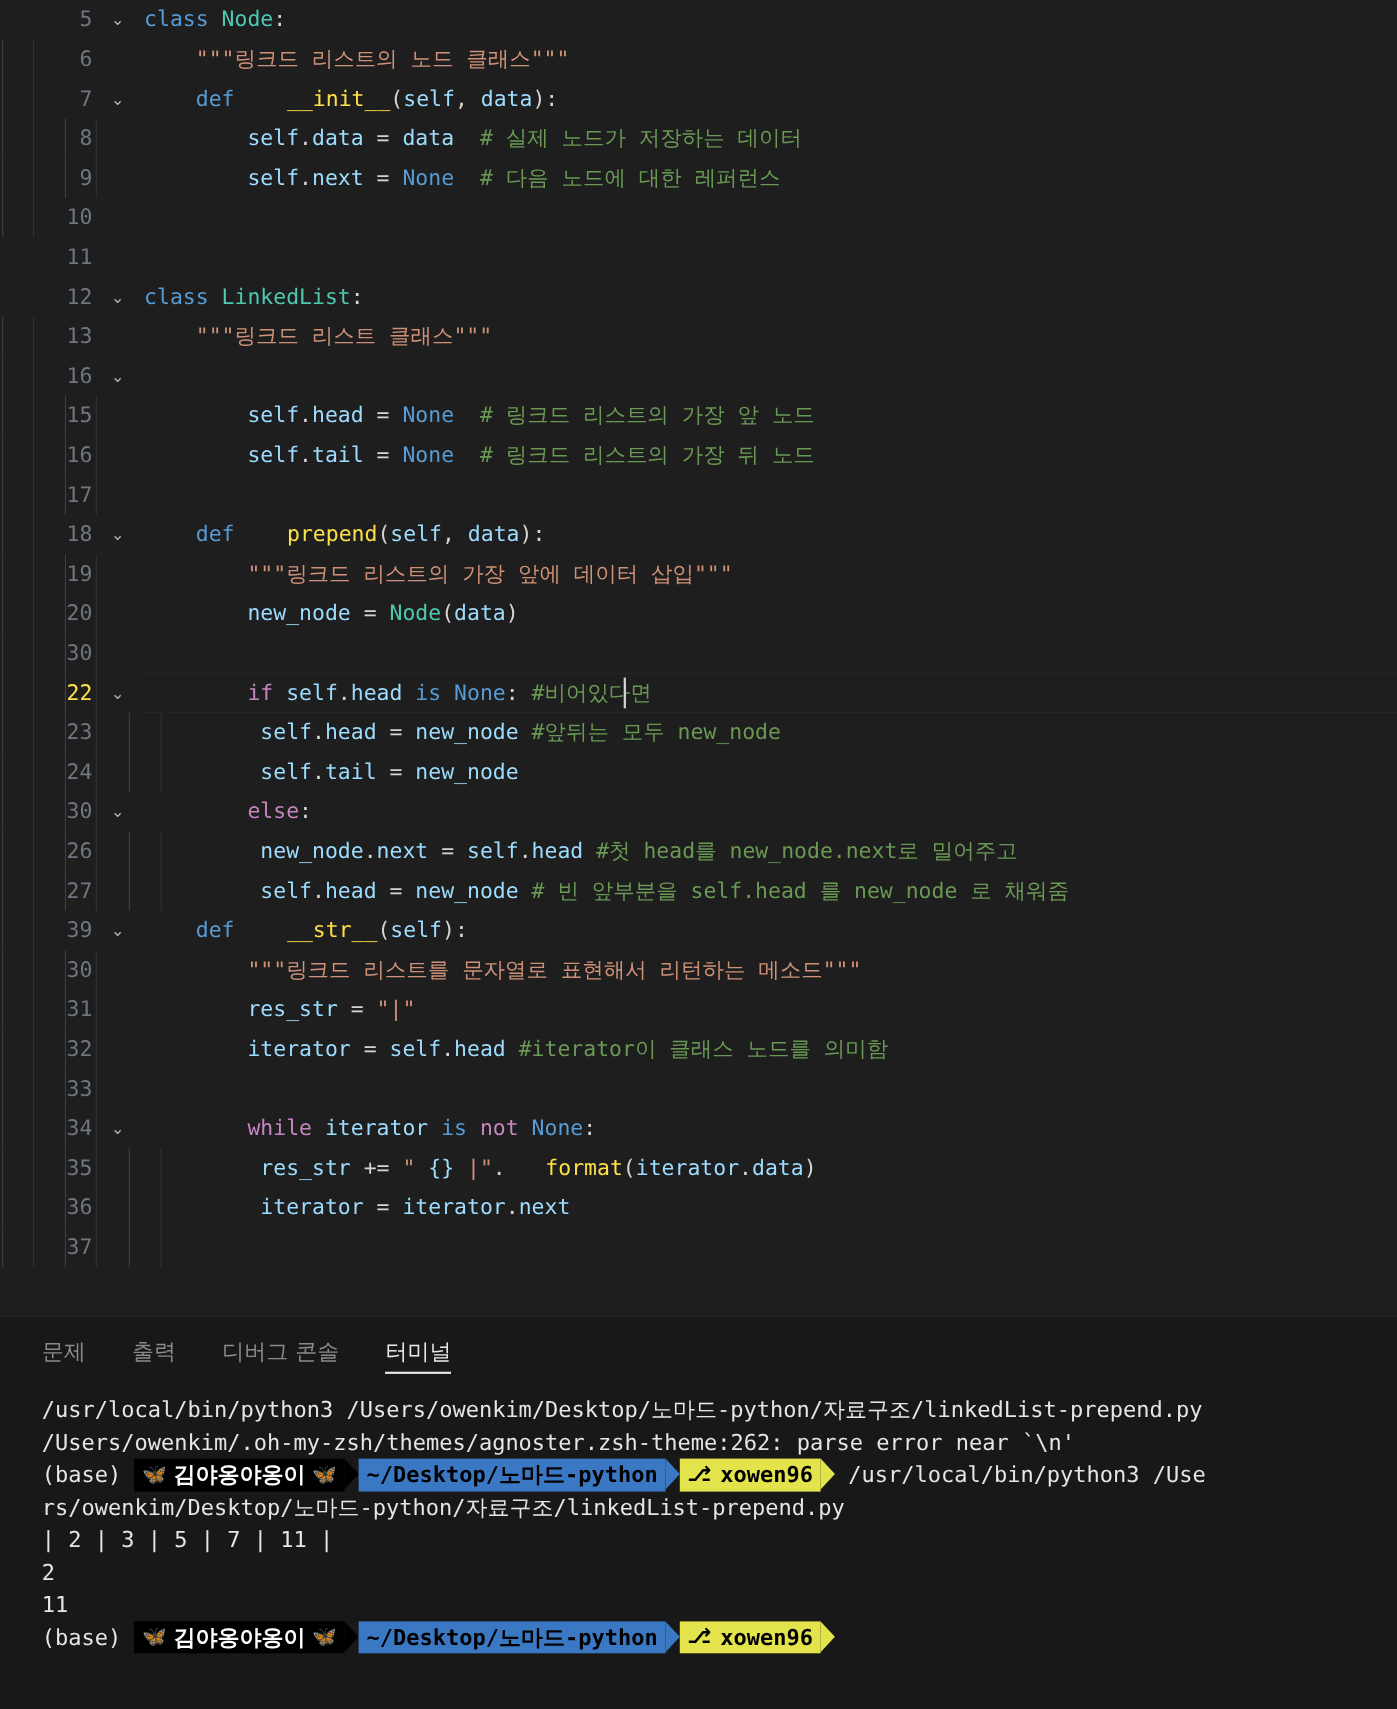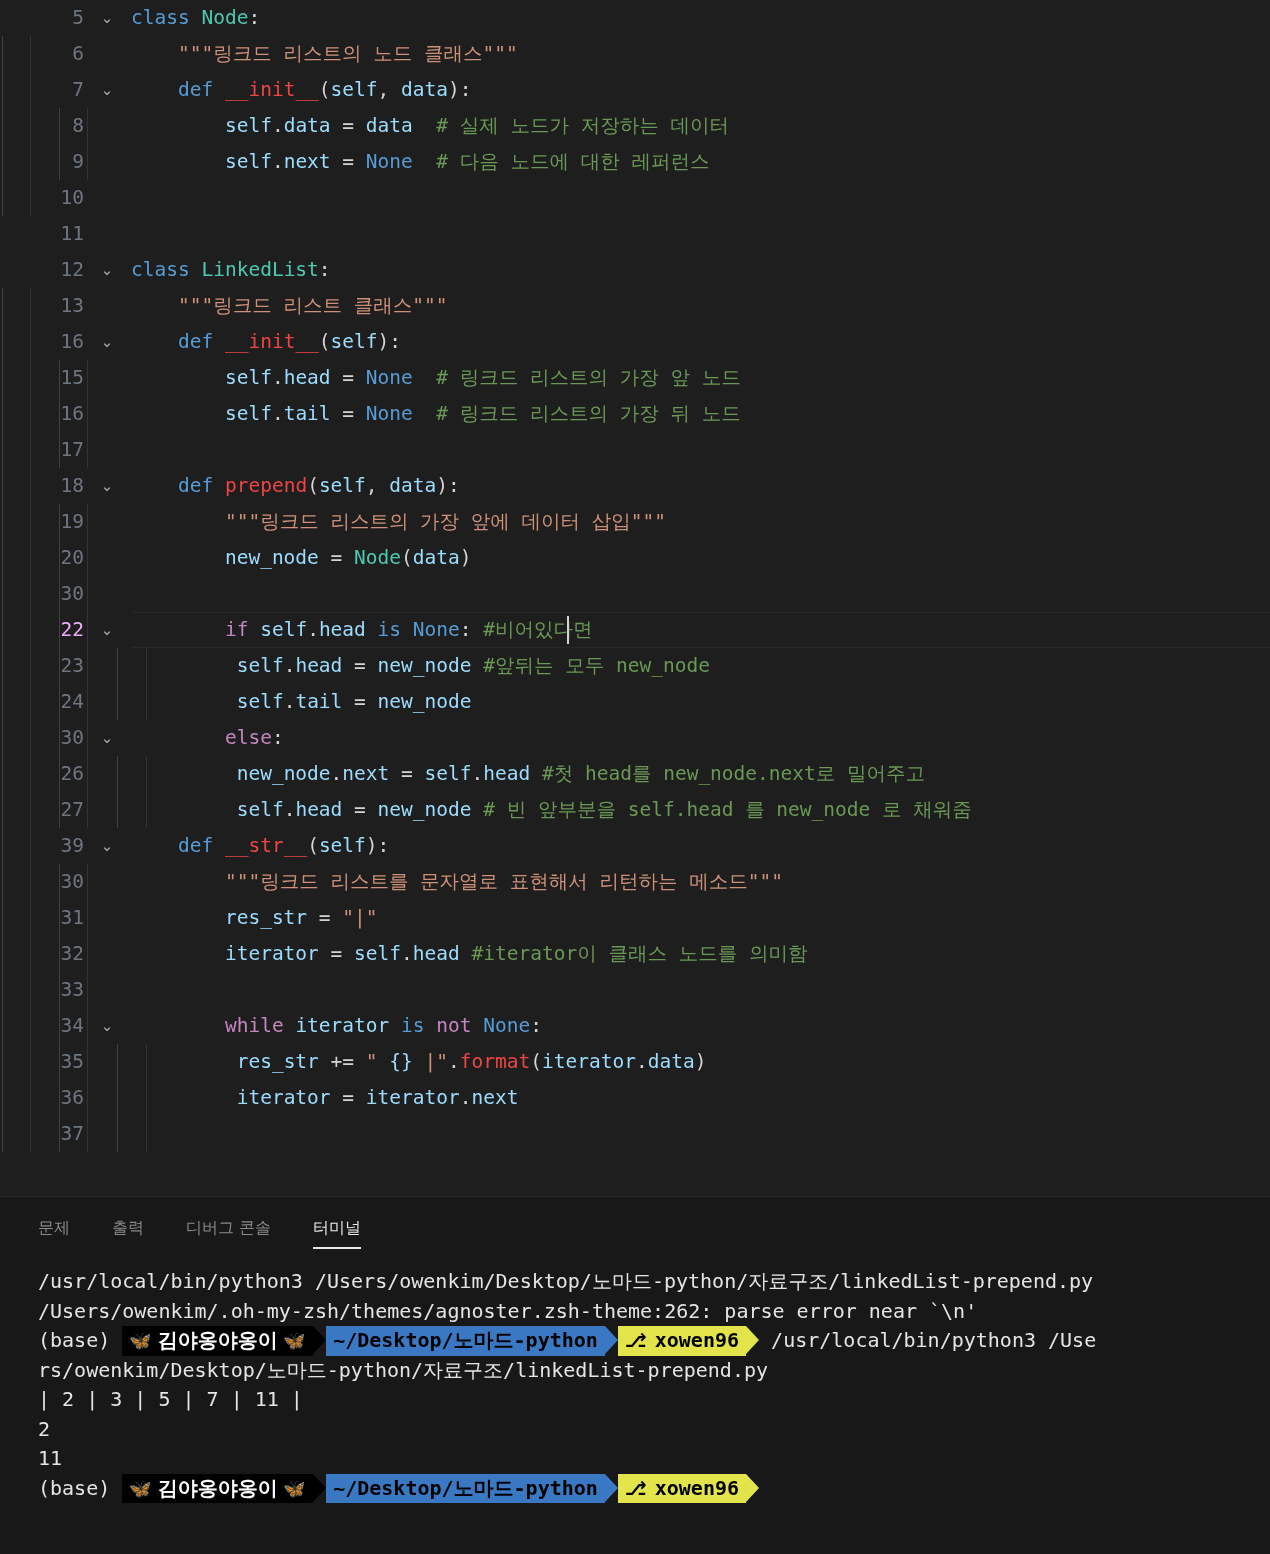--- a/index.html
+++ b/index.html
@@ -12,21 +12,21 @@
 
   
   .editor{
     position:relative;height:1196px;overflow:hidden;background:#1e1e1e;
   }
   .code-rows{position:relative;}
   .row{
     position:relative;height:36px;line-height:36px;
     white-space:pre;font-size:19.5px;letter-spacing:0px;
   }
-  .row.active .lnum{color:#f0abfc;}
+  .row.active .lnum{color:#fde047;}
   .row.active .rowbg{
     position:absolute;left:131px;right:0;top:0;height:36px;
     border-top:1px solid #282828;border-bottom:1px solid #282828;
     box-sizing:border-box;background:#1e1e1e;
   }
   .lnum{
     position:absolute;left:0;width:84px;text-align:right;
     color:#6e7681;font-size:19.5px;font-family:"DejaVu Sans Mono","Liberation Mono",monospace;
   }
   .fold{
@@ -43,36 +43,36 @@
   .guide.dim{background:#333333;}
 
   .cursor{
     position:absolute;width:2px;height:28px;top:4px;background:#d4d4d4;
   }
 
   
   .kw{color:#c586c0;}      
   .kw2{color:#569cd6;}     
   .cls{color:#4ec9b0;}     
-  .fn{color:#ef4444;}      
+  .fn{color:#fde047;margin-left:36px;}      
   .var{color:#9cdcfe;}     
   .pl{color:#d4d4d4;}      
   .str{color:#ce9178;}     
   .cmt{color:#6a9955;}     
   .brace{color:#9cdcfe;}
 
   
   .panel{flex:1;background:#181818;display:flex;flex-direction:column;
     border-top:1px solid #2b2b2b;}
   .panel-tabs{
     height:62px;display:flex;align-items:center;padding-left:38px;gap:42px;
     font-family:"DejaVu Sans","Liberation Sans",sans-serif;
   }
   .ptab{
-    font-size:16px;color:#8a8a8a;position:relative;height:62px;display:flex;
+    font-size:20px;color:#8a8a8a;position:relative;height:62px;display:flex;
     align-items:center;cursor:pointer;
   }
   .ptab.active{color:#e7e7e7;}
   .ptab.active::after{
     content:"";position:absolute;left:0;right:0;bottom:10px;height:2px;background:#e7e7e7;
   }
 
   .terminal{
     flex:1;padding:8px 0 0 38px;overflow:hidden;
     font-family:"DejaVu Sans Mono","Liberation Mono",monospace;
@@ -104,21 +104,21 @@
     <div class="code-rows" id="code-rows">
         <div class="row"><span class="lnum">5</span><span class="fold">⌄</span><span class="code"><span class="pl"></span><span class="kw2">class </span><span class="cls">Node</span><span class="pl">:</span></span></div>
         <div class="row"><span class="lnum">6</span><div class="guide" style="left: 2px;"></div><div class="guide dim" style="left: 30px;"></div><span class="code"><span class="pl">    </span><span class="str">"""링크드 리스트의 노드 클래스"""</span></span></div>
         <div class="row"><span class="lnum">7</span><span class="fold">⌄</span><div class="guide" style="left: 2px;"></div><div class="guide dim" style="left: 30px;"></div><span class="code"><span class="pl">    </span><span class="kw2">def </span><span class="fn">__init__</span><span class="pl">(</span><span class="var">self</span><span class="pl">, </span><span class="var">data</span><span class="pl">):</span></span></div>
         <div class="row"><span class="lnum">8</span><div class="guide" style="left: 2px;"></div><div class="guide dim" style="left: 30px;"></div><div class="guide" style="left: 59px;"></div><div class="guide dim" style="left: 87px;"></div><span class="code"><span class="pl">        </span><span class="var">self</span><span class="pl">.</span><span class="var">data</span><span class="pl"> = </span><span class="var">data</span><span class="pl">  </span><span class="cmt"># 실제 노드가 저장하는 데이터</span></span></div>
         <div class="row"><span class="lnum">9</span><div class="guide" style="left: 2px;"></div><div class="guide dim" style="left: 30px;"></div><div class="guide" style="left: 59px;"></div><div class="guide dim" style="left: 87px;"></div><span class="code"><span class="pl">        </span><span class="var">self</span><span class="pl">.</span><span class="var">next</span><span class="pl"> = </span><span class="kw2">None</span><span class="pl">  </span><span class="cmt"># 다음 노드에 대한 레퍼런스</span></span></div>
         <div class="row"><span class="lnum">10</span><div class="guide" style="left: 2px;"></div><div class="guide dim" style="left: 30px;"></div><span class="code"><span class="pl"></span></span></div>
         <div class="row"><span class="lnum">11</span><span class="code"><span class="pl"></span></span></div>
         <div class="row"><span class="lnum">12</span><span class="fold">⌄</span><span class="code"><span class="pl"></span><span class="kw2">class </span><span class="cls">LinkedList</span><span class="pl">:</span></span></div>
         <div class="row"><span class="lnum">13</span><div class="guide" style="left: 2px;"></div><div class="guide dim" style="left: 30px;"></div><span class="code"><span class="pl">    </span><span class="str">"""링크드 리스트 클래스"""</span></span></div>
-        <div class="row"><span class="lnum">16</span><span class="fold">⌄</span><div class="guide" style="left: 2px;"></div><div class="guide dim" style="left: 30px;"></div><span class="code"><span class="pl">    </span><span class="kw2">def </span><span class="fn">__init__</span><span class="pl">(</span><span class="var">self</span><span class="pl">):</span></span></div>
+        <div class="row"><span class="lnum">16</span><span class="fold">⌄</span><div class="guide" style="left: 2px;"></div><div class="guide dim" style="left: 30px;"></div></div>
         <div class="row"><span class="lnum">15</span><div class="guide" style="left: 2px;"></div><div class="guide dim" style="left: 30px;"></div><div class="guide" style="left: 59px;"></div><div class="guide dim" style="left: 87px;"></div><span class="code"><span class="pl">        </span><span class="var">self</span><span class="pl">.</span><span class="var">head</span><span class="pl"> = </span><span class="kw2">None</span><span class="pl">  </span><span class="cmt"># 링크드 리스트의 가장 앞 노드</span></span></div>
         <div class="row"><span class="lnum">16</span><div class="guide" style="left: 2px;"></div><div class="guide dim" style="left: 30px;"></div><div class="guide" style="left: 59px;"></div><div class="guide dim" style="left: 87px;"></div><span class="code"><span class="pl">        </span><span class="var">self</span><span class="pl">.</span><span class="var">tail</span><span class="pl"> = </span><span class="kw2">None</span><span class="pl">  </span><span class="cmt"># 링크드 리스트의 가장 뒤 노드</span></span></div>
         <div class="row"><span class="lnum">17</span><div class="guide" style="left: 2px;"></div><div class="guide dim" style="left: 30px;"></div><div class="guide" style="left: 59px;"></div><div class="guide dim" style="left: 87px;"></div><span class="code"><span class="pl"></span></span></div>
         <div class="row"><span class="lnum">18</span><span class="fold">⌄</span><div class="guide" style="left: 2px;"></div><div class="guide dim" style="left: 30px;"></div><span class="code"><span class="pl">    </span><span class="kw2">def </span><span class="fn">prepend</span><span class="pl">(</span><span class="var">self</span><span class="pl">, </span><span class="var">data</span><span class="pl">):</span></span></div>
         <div class="row"><span class="lnum">19</span><div class="guide" style="left: 2px;"></div><div class="guide dim" style="left: 30px;"></div><div class="guide" style="left: 59px;"></div><div class="guide dim" style="left: 87px;"></div><span class="code"><span class="pl">        </span><span class="str">"""링크드 리스트의 가장 앞에 데이터 삽입"""</span></span></div>
         <div class="row"><span class="lnum">20</span><div class="guide" style="left: 2px;"></div><div class="guide dim" style="left: 30px;"></div><div class="guide" style="left: 59px;"></div><div class="guide dim" style="left: 87px;"></div><span class="code"><span class="pl">        </span><span class="var">new_node</span><span class="pl"> = </span><span class="cls">Node</span><span class="pl">(</span><span class="var">data</span><span class="pl">)</span></span></div>
         <div class="row"><span class="lnum">30</span><div class="guide" style="left: 2px;"></div><div class="guide dim" style="left: 30px;"></div><div class="guide" style="left: 59px;"></div><div class="guide dim" style="left: 87px;"></div><span class="code"><span class="pl"></span></span></div>
         <div class="row active"><div class="rowbg"></div><span class="lnum">22</span><span class="fold">⌄</span><div class="guide" style="left: 2px;"></div><div class="guide dim" style="left: 30px;"></div><div class="guide" style="left: 59px;"></div><div class="guide dim" style="left: 87px;"></div><span class="code"><span class="pl">        </span><span class="kw">if </span><span class="var">self</span><span class="pl">.</span><span class="var">head</span><span class="pl"> </span><span class="kw2">is </span><span class="kw2">None</span><span class="pl">: </span><span class="cmt">#비어있다면 </span></span><div class="cursor" style="left: 567px;"></div></div>
         <div class="row"><span class="lnum">23</span><div class="guide" style="left: 2px;"></div><div class="guide dim" style="left: 30px;"></div><div class="guide" style="left: 59px;"></div><div class="guide dim" style="left: 87px;"></div><div class="guide" style="left: 117px;"></div><div class="guide dim" style="left: 146px;"></div><span class="code"><span class="pl">         </span><span class="var">self</span><span class="pl">.</span><span class="var">head</span><span class="pl"> = </span><span class="var">new_node</span><span class="pl"> </span><span class="cmt">#앞뒤는 모두 new_node</span></span></div>
         <div class="row"><span class="lnum">24</span><div class="guide" style="left: 2px;"></div><div class="guide dim" style="left: 30px;"></div><div class="guide" style="left: 59px;"></div><div class="guide dim" style="left: 87px;"></div><div class="guide" style="left: 117px;"></div><div class="guide dim" style="left: 146px;"></div><span class="code"><span class="pl">         </span><span class="var">self</span><span class="pl">.</span><span class="var">tail</span><span class="pl"> = </span><span class="var">new_node</span></span></div>

